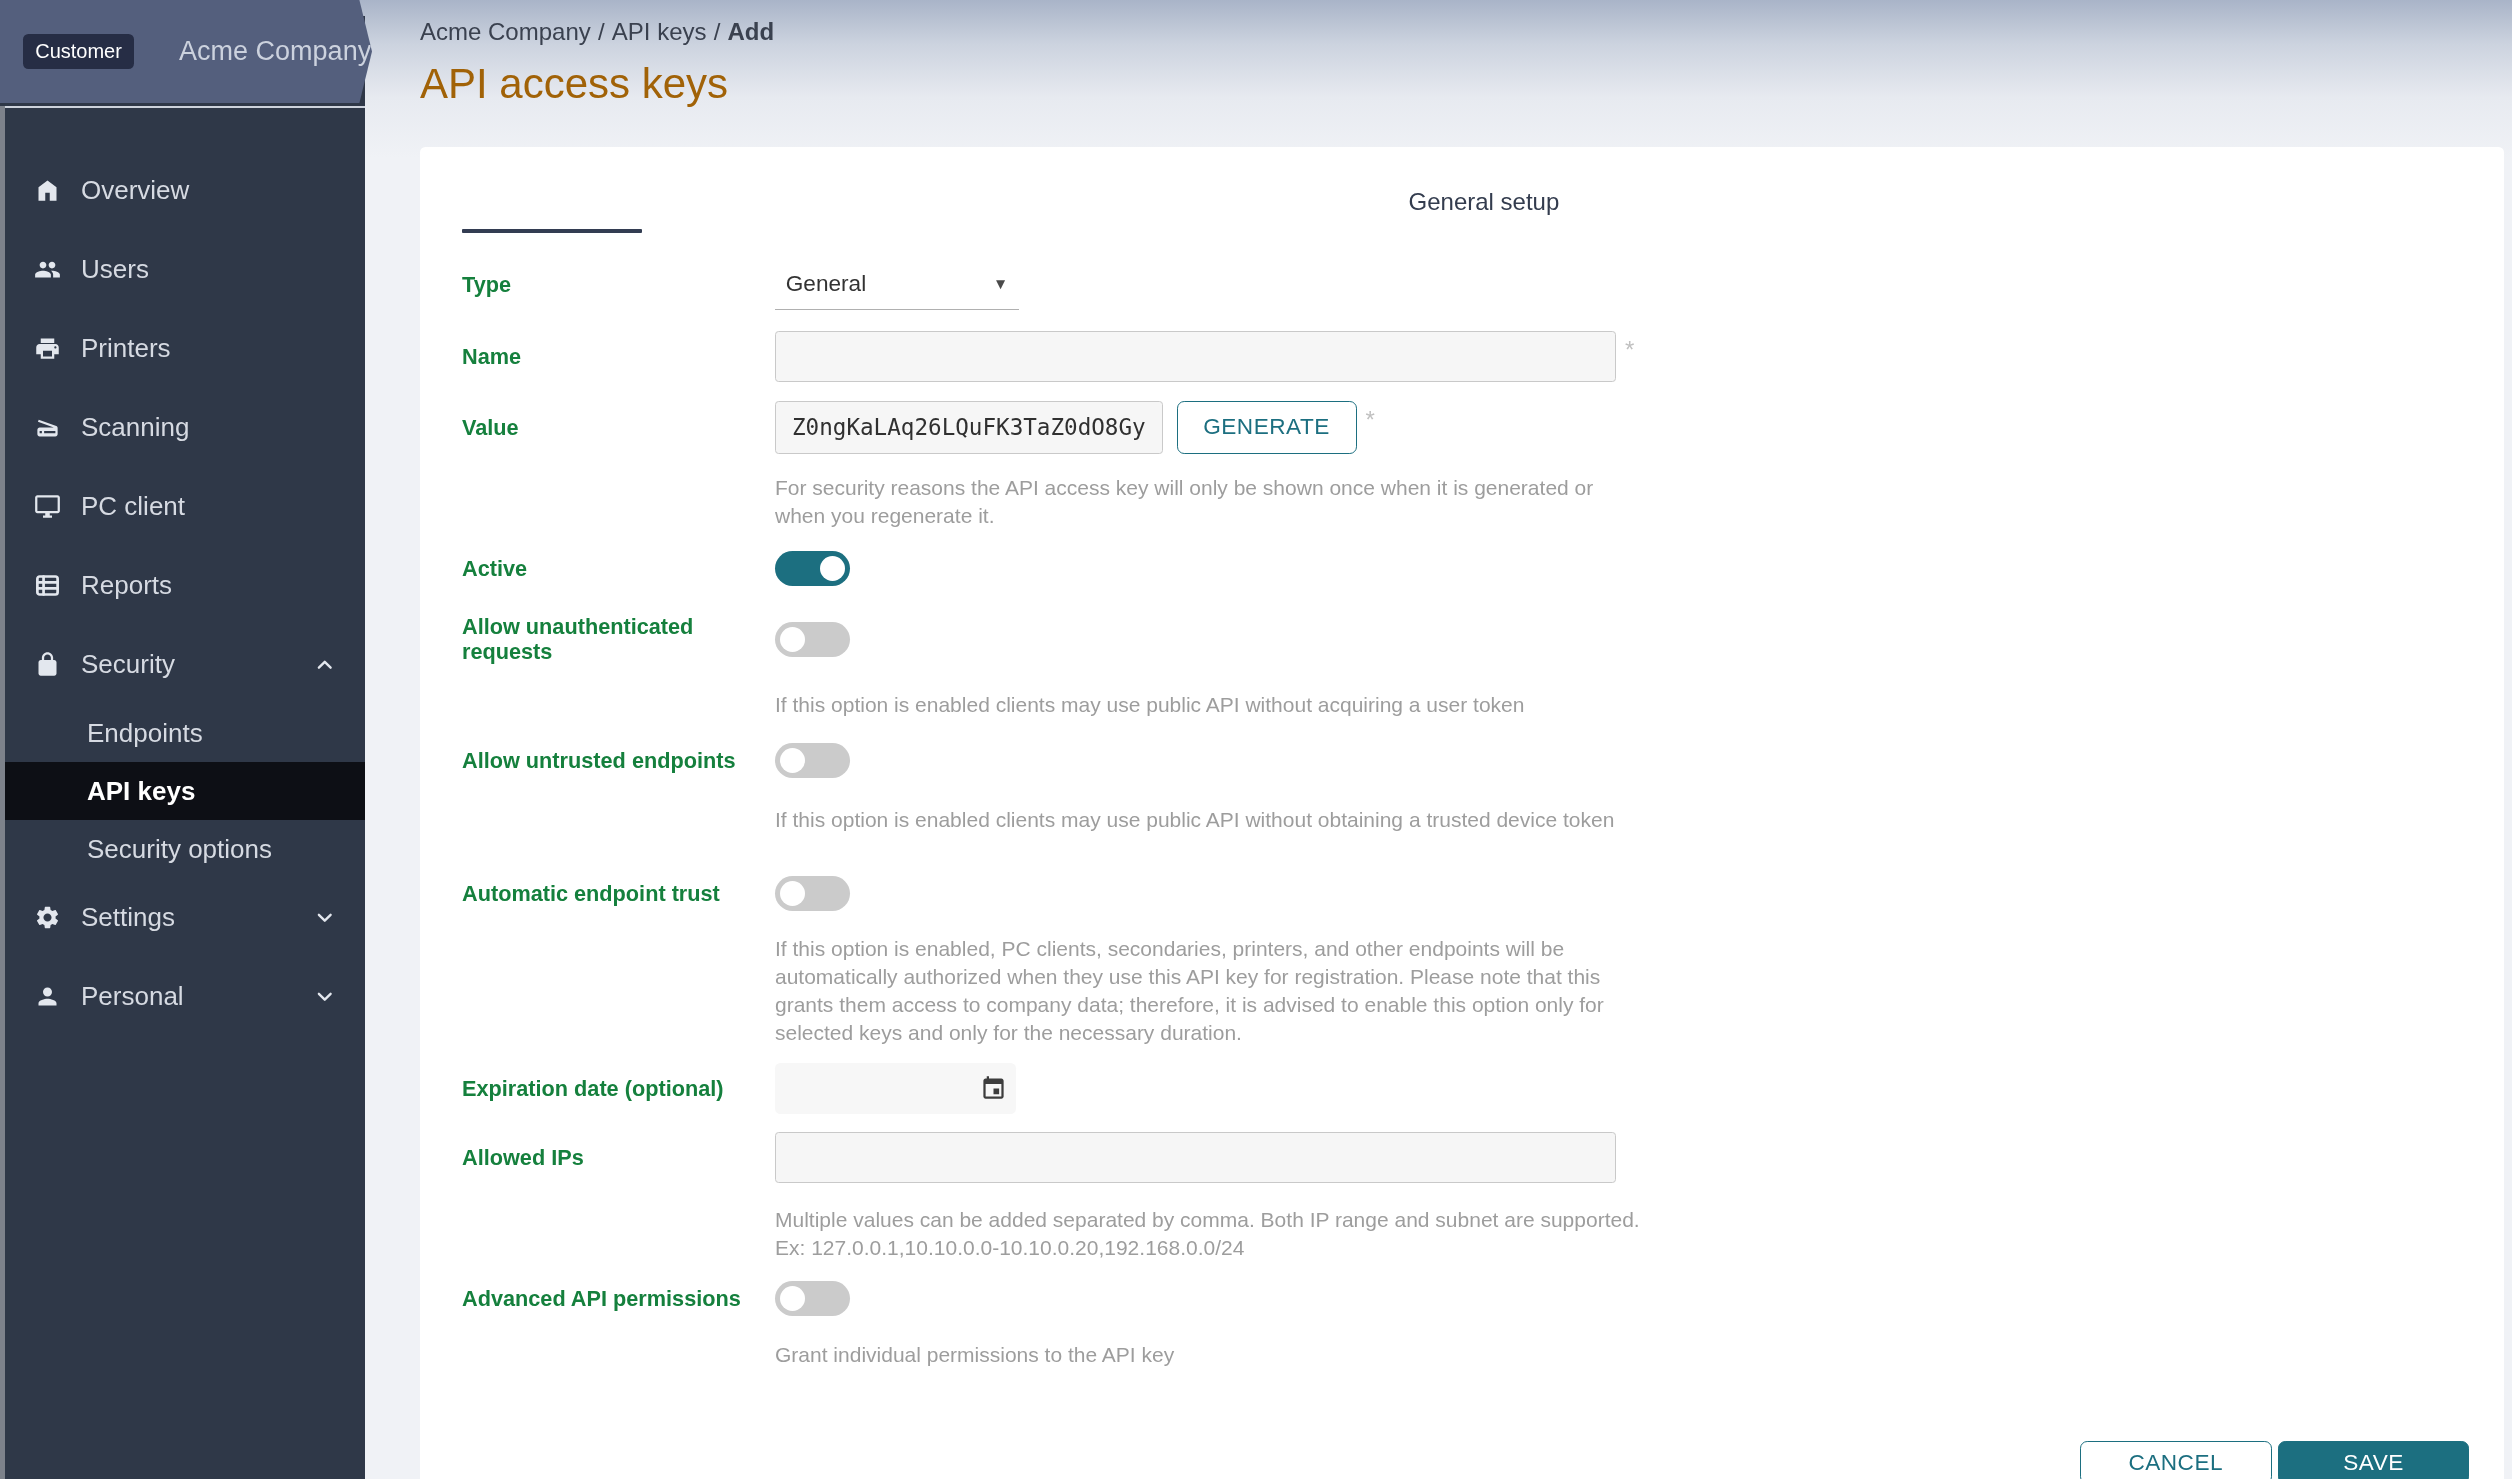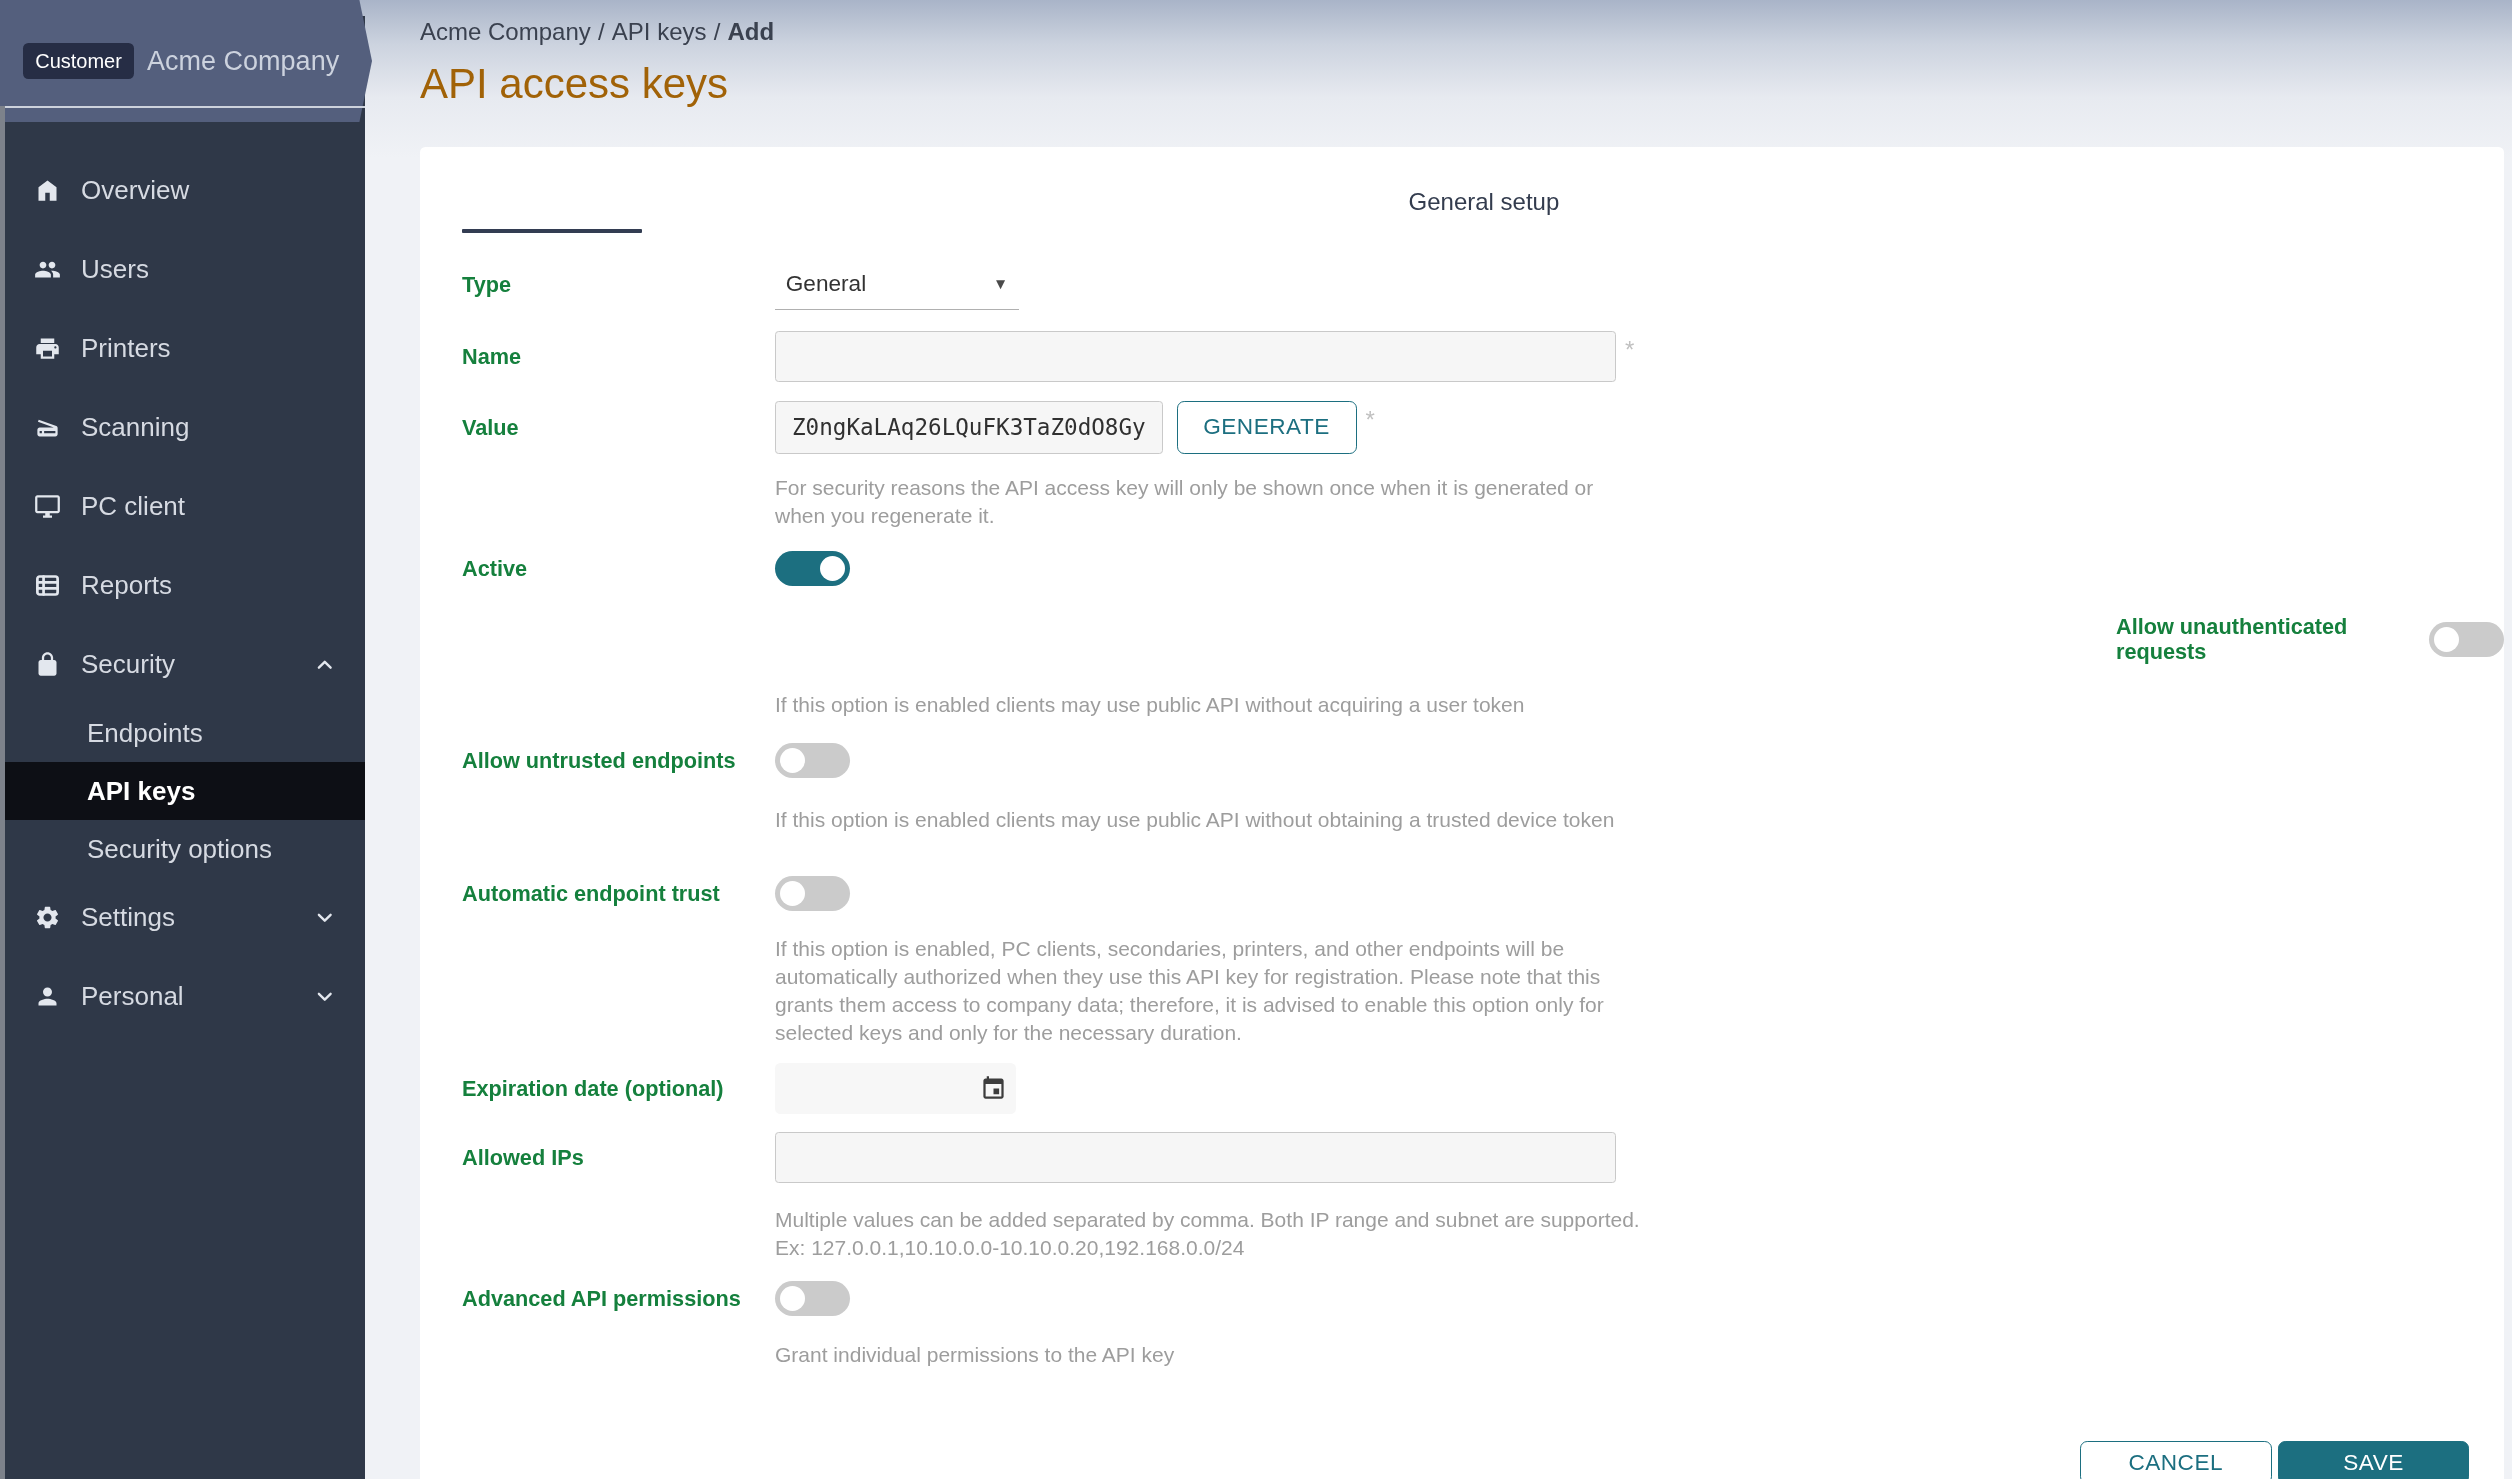--- a/index.html
+++ b/index.html
@@ -8,23 +8,23 @@
 
   
   .top-gradient { position:absolute; left:0; top:0; width:2512px; height:158px;
     background:linear-gradient(180deg,#a9b4c8 0%, #ccd3df 28%, #e7eaf0 62%, #f0f2f6 100%); }
 
   
   .left-edge { position:absolute; left:0; top:106px; width:4.5px; height:1373px; background:#7d828b; z-index:6; }
 
   
   .sidebar { position:absolute; left:0; top:16px; width:365px; height:1479px; background:#2f3848; z-index:3; }
-  .banner { position:absolute; left:0; top:0; width:372px; height:122px; background:#545f7d; z-index:4;
+  .banner { position:absolute; left:0; top:0; width:372px; height:103px; background:#545f7d; z-index:4;
     display:flex; align-items:center; padding-left:22.6px;
-    clip-path:polygon(0 0, calc(100% - 12.6px) 0, 100% 50%, calc(100% - 12.6px) 100%, 0 100%); }
+    clip-path:polygon(0 0, calc(100% - 12.6px) 0, 100% 50%, calc(100% - 12.6px) 100%, 0 100%);gap:32px; }
   .banner-sep { position:absolute; left:0; top:106px; width:365px; height:1.8px; background:#cdd2dc; z-index:5; }
   .badge { background:#262d45; color:#ffffff; font-size:20px; padding:6.3px 12.6px; border-radius:5.4px; }
   .company { color:#ccd2de; font-size:27px; margin-left:12.6px; }
 
   .nav { position:absolute; top:135px; left:0; width:365px; }
   .nav-item { height:79px; display:flex; align-items:center; padding-left:34px; cursor:pointer; color:#d6dae2; }
   .nav-item .ic { width:27px; height:27px; flex:0 0 27px; margin-right:20px; display:flex; align-items:center; justify-content:center; }
   .nav-item .lbl { font-size:26px; }
   .nav-item .chev { margin-left:auto; margin-right:29px; width:23.5px; height:23.5px; }
   .sub-item { height:58px; display:flex; align-items:center; padding-left:87px; color:#d6dae2; font-size:26px; cursor:pointer; }
@@ -77,21 +77,21 @@
     align-items:center; justify-content:flex-end; padding-right:9px; cursor:pointer; }
   .date-field svg { fill:#3d3d3d; }
 
   .footer-btns { margin-top:72px; display:flex; justify-content:flex-end; padding-right:35px; }
   .btn { height:43px; border-radius:7.2px; font-size:22.6px; display:flex; align-items:center; justify-content:center;
     cursor:pointer; font-family:Liberation Sans, sans-serif; letter-spacing:0.5px; }
   .btn-cancel { width:192px; background:#ffffff; border:1.8px solid #1c6f80; color:#1c6f80; margin-right:6.3px; }
   .btn-save { width:191px; background:#1c6f80; border:1.8px solid #1c6f80; color:#ffffff; }
 
   .mt23 { margin-top:21px; } .mt21 { margin-top:19px; } .mt24 { margin-top:21.7px; }
-  .mt31 { margin-top:28px;justify-content:flex-end; } .mt49 { margin-top:24px; } .mt47 { margin-top:42px; }
+  .mt31 { margin-top:28px; } .mt49 { margin-top:24px; } .mt47 { margin-top:42px; }
   .mt18 { margin-top:16px; } .mt20 { margin-top:18px; } .mt26 { margin-top:23.5px; }
   .mt28 { margin-top:25px; } .mt30 { margin-top:27px; } .mt22 { margin-top:20px; }
 </style>
 </head>
 <body>
 
 <div class="top-gradient"></div>
 <div class="left-edge"></div>
 
 <div class="sidebar">

